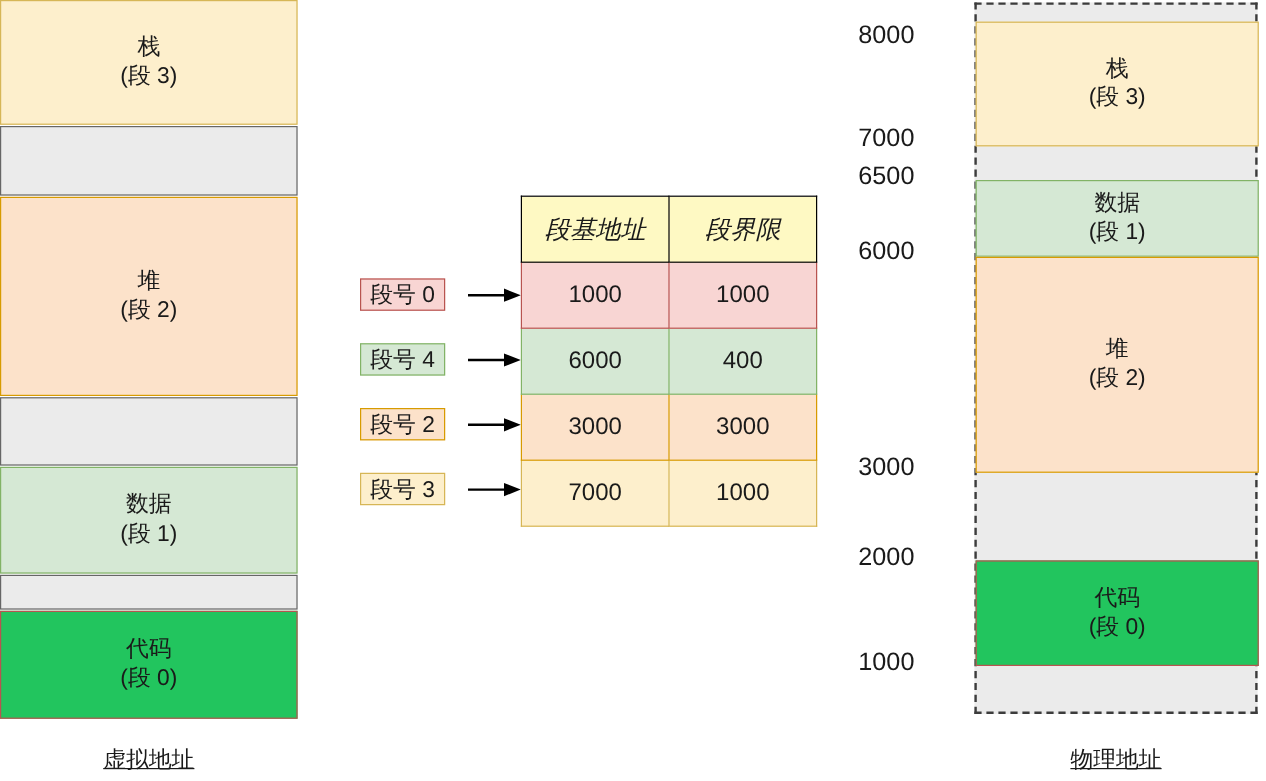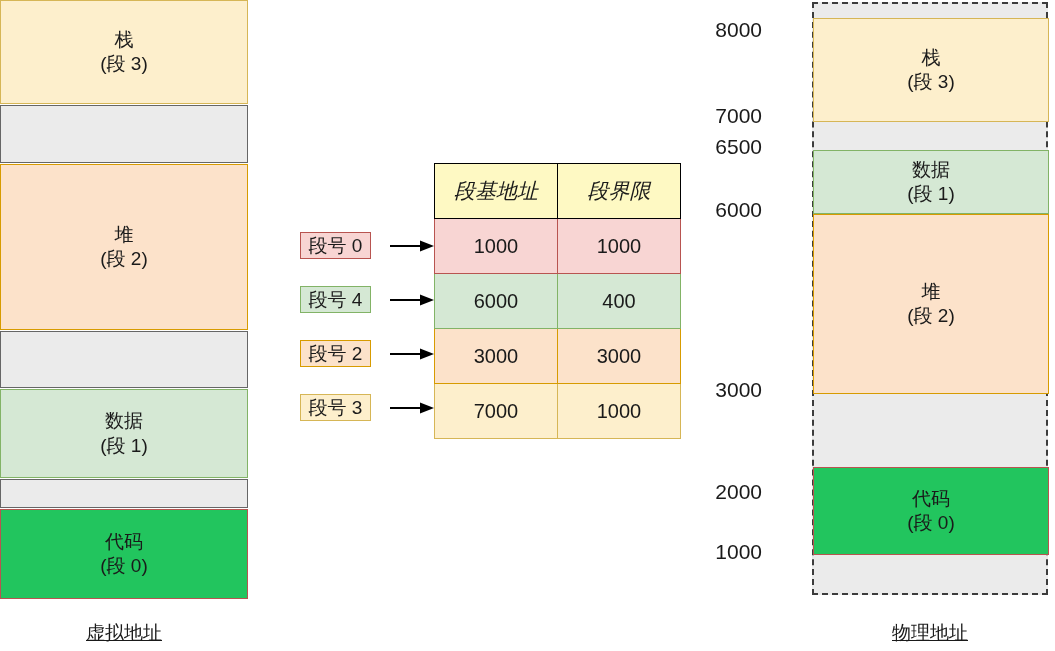--- a/index.html
+++ b/index.html
@@ -222,21 +222,21 @@
       <td>1000</td>
     </tr>
   </tbody>
 </table>
 
 <div class="tick" style="top:18px;">8000</div>
 <div class="tick" style="top:104px;">7000</div>
 <div class="tick" style="top:135px;">6500</div>
 <div class="tick" style="top:198px;">6000</div>
 <div class="tick" style="top:378px;">3000</div>
-<div class="tick" style="top:453px;margin-top:27px;">2000</div>
+<div class="tick" style="top:453px;">2000</div>
 <div class="tick" style="top:540px;">1000</div>
 
 <div id="physical-column">
 
   <div class="mem-block blk-stack" style="top:14px;height:104px;">
     <span class="l1">栈</span>
     <span class="l2">(段 3)</span>
   </div>
 
   <div class="mem-block blk-data" style="top:146px;height:64px;">

